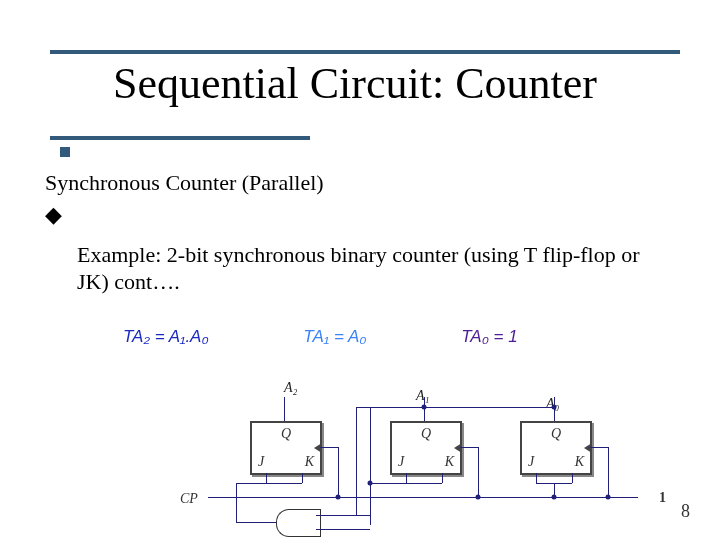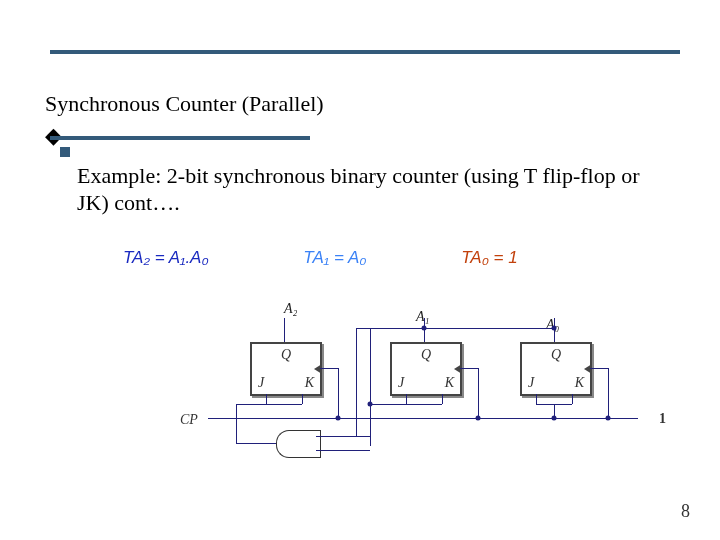--- a/index.html
+++ b/index.html
@@ -61,21 +61,21 @@
   }
   .bullet-text { flex: 1; margin-top: 40px; }
   .eq-row {
     padding: 30px 0 8px 78px;
     font-family: Arial, sans-serif;
     font-size: 17px;
     font-style: italic;
   }
   .eq1 { color: #1a2ac0; }
   .eq2 { color: #3b82f6; padding-left: 90px; }
-  .eq3 { color: #c2410c; padding-left: 90px; text-align: right; }
+  .eq3 { color: #4c1d95; padding-left: 90px; text-align: right; }
   .diagram {
     position: relative;
     margin: 20px 0 0 135px;
     width: 480px;
     height: 170px;
     font-family: "Times New Roman", serif;
     font-style: italic;
     font-size: 14px;
     color: #333;
   }
@@ -144,20 +144,21 @@
     bottom: 18px;
     font-size: 18px;
     color: #333;
   }
 </style>
 </head>
 <body>
 
 <div class="title-wrap">
   <div class="title-line-top"></div>
+  <div class="title">Sequential Circuit: Counter</div>
   <div class="title-line-bottom"></div>
   <div class="sq"></div>
 </div>
 
 <div class="body">
   <div class="subtitle">Synchronous Counter (Parallel)</div>
   <div class="bullet-row">
     <div class="bullet-mark">◆</div>
     <div class="bullet-text">Example: 2-bit synchronous binary counter (using T flip-flop or JK) cont….</div>
   </div>

